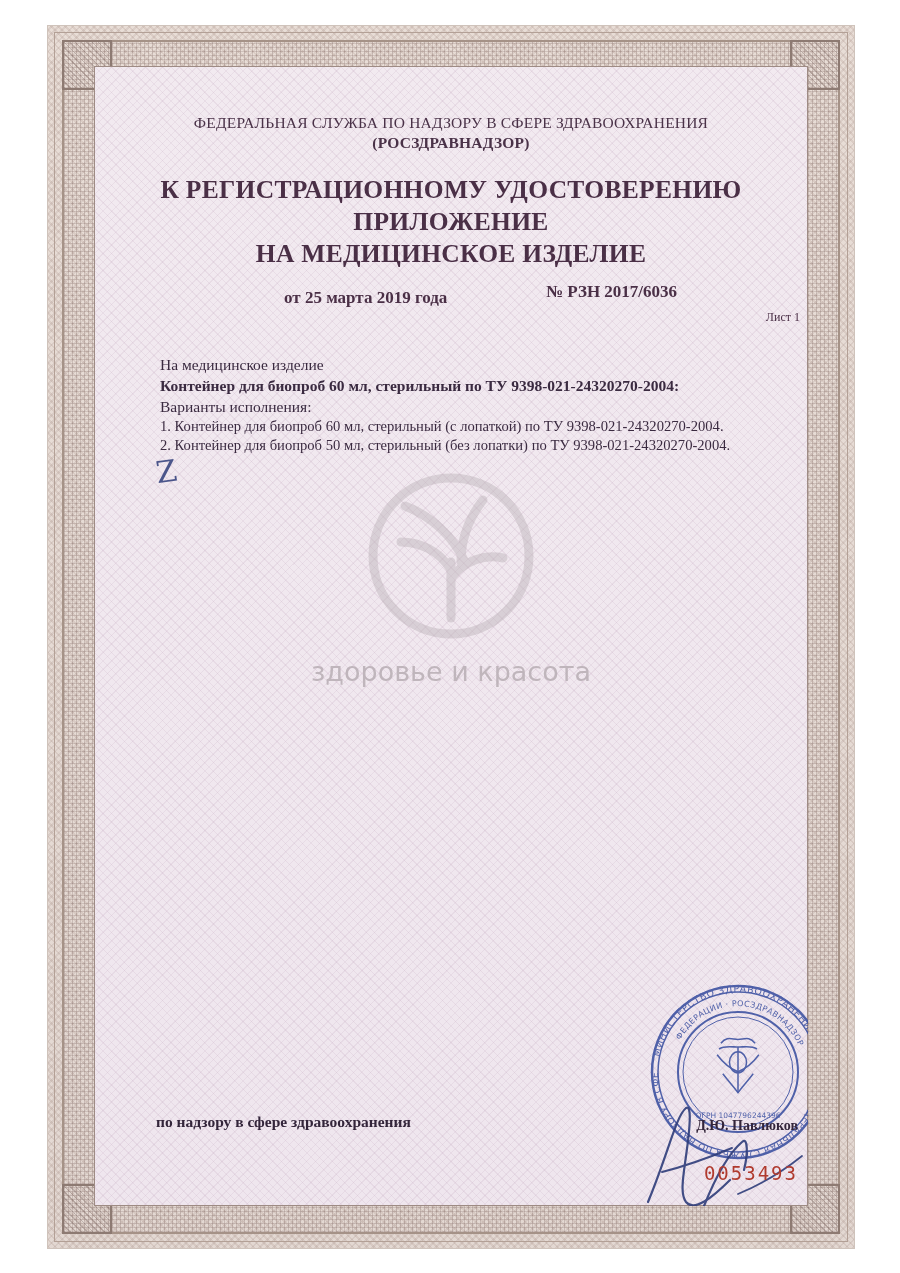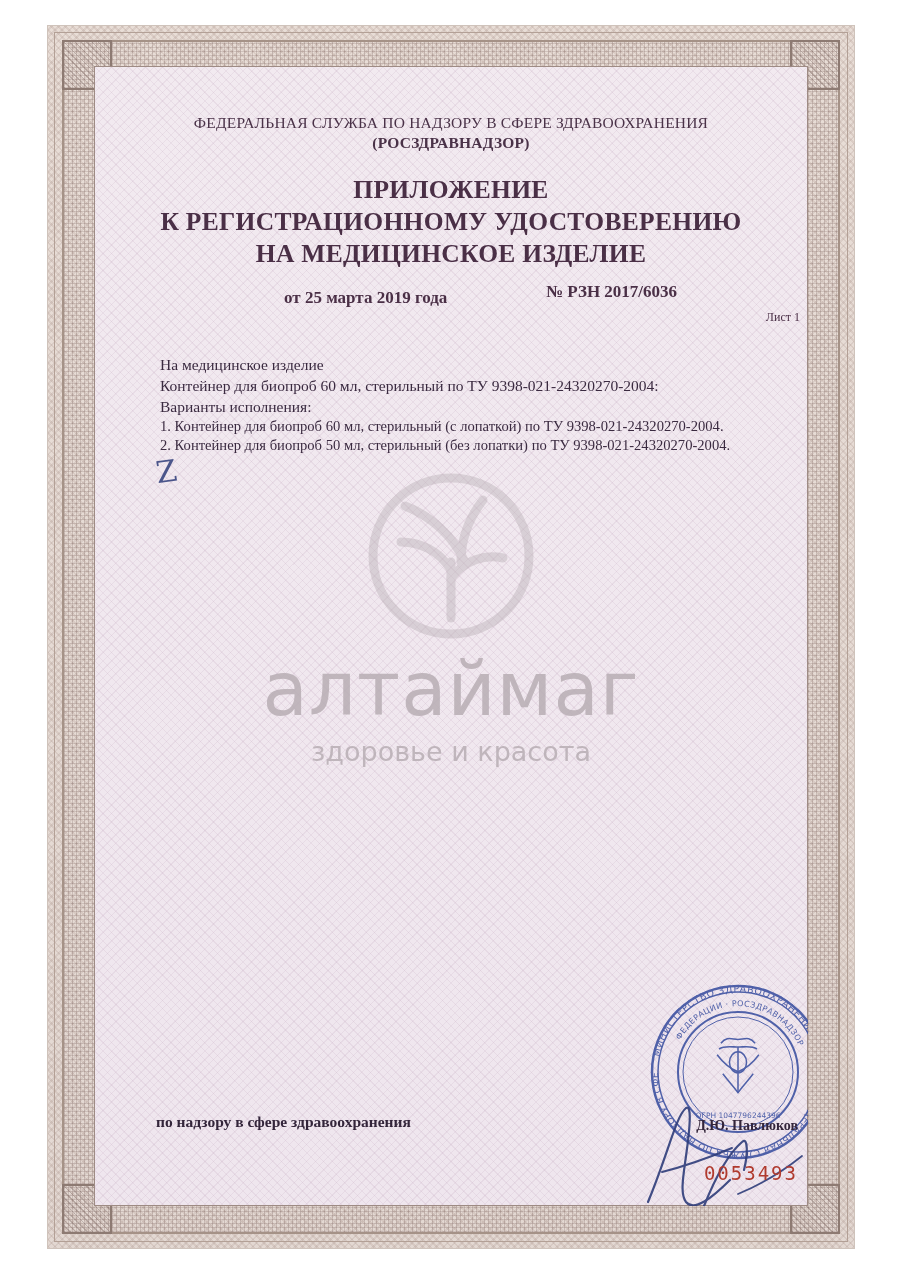--- a/index.html
+++ b/index.html
@@ -168,21 +168,21 @@
     right: 20px;
     top: 290px;
     color: #3a2a40;
   }
   .body-block .lead {
     font-size: 15.5px;
     margin-bottom: 3px;
   }
   .body-block .product {
     font-size: 15.5px;
-    font-weight: normal;
+    font-weight: bold;
     margin-bottom: 3px;
   }
   .body-block .variants-label {
     font-size: 15.5px;
     margin-bottom: 2px;
   }
   .body-block .variant {
     font-size: 14.6px;
     margin-bottom: 2px;
   }
@@ -266,32 +266,31 @@
           <div class="wm-logo">
             <svg viewBox="0 0 180 180" width="180" height="180" aria-hidden="true">
               <circle cx="90" cy="90" r="78" fill="none" stroke="#b8aeb4" stroke-width="9"></circle>
               <path d="M90 152 L90 96" stroke="#b8aeb4" stroke-width="9" fill="none" stroke-linecap="round"></path>
               <path d="M90 104 C78 84, 58 76, 40 76" stroke="#b8aeb4" stroke-width="9" fill="none" stroke-linecap="round"></path>
               <path d="M90 112 C104 94, 124 88, 142 92" stroke="#b8aeb4" stroke-width="9" fill="none" stroke-linecap="round"></path>
               <path d="M44 40 C70 50, 92 70, 104 96" stroke="#b8aeb4" stroke-width="9" fill="none" stroke-linecap="round"></path>
               <path d="M122 34 C108 52, 100 74, 100 96" stroke="#b8aeb4" stroke-width="9" fill="none" stroke-linecap="round"></path>
             </svg>
           </div>
-          <div class="wm-name">алтаймаг</div>
           <div class="wm-sub">здоровье и красота</div>
         </div>
 
         <div class="agency">
           <span>ФЕДЕРАЛЬНАЯ СЛУЖБА ПО НАДЗОРУ В СФЕРЕ ЗДРАВООХРАНЕНИЯ</span>
           <span class="line2">(РОСЗДРАВНАДЗОР)</span>
         </div>
 
         <div class="title">
+          <div>К РЕГИСТРАЦИОННОМУ УДОСТОВЕРЕНИЮ</div>
           <div>ПРИЛОЖЕНИЕ</div>
-          <div>К РЕГИСТРАЦИОННОМУ УДОСТОВЕРЕНИЮ</div>
           <div>НА МЕДИЦИНСКОЕ ИЗДЕЛИЕ</div>
         </div>
 
         <div class="daterow">
           <span class="date">от  25 марта 2019 года</span>
           <span class="num">№  РЗН 2017/6036</span>
         </div>
         <div class="sheet">Лист  1</div>
 
         <div class="body-block">

